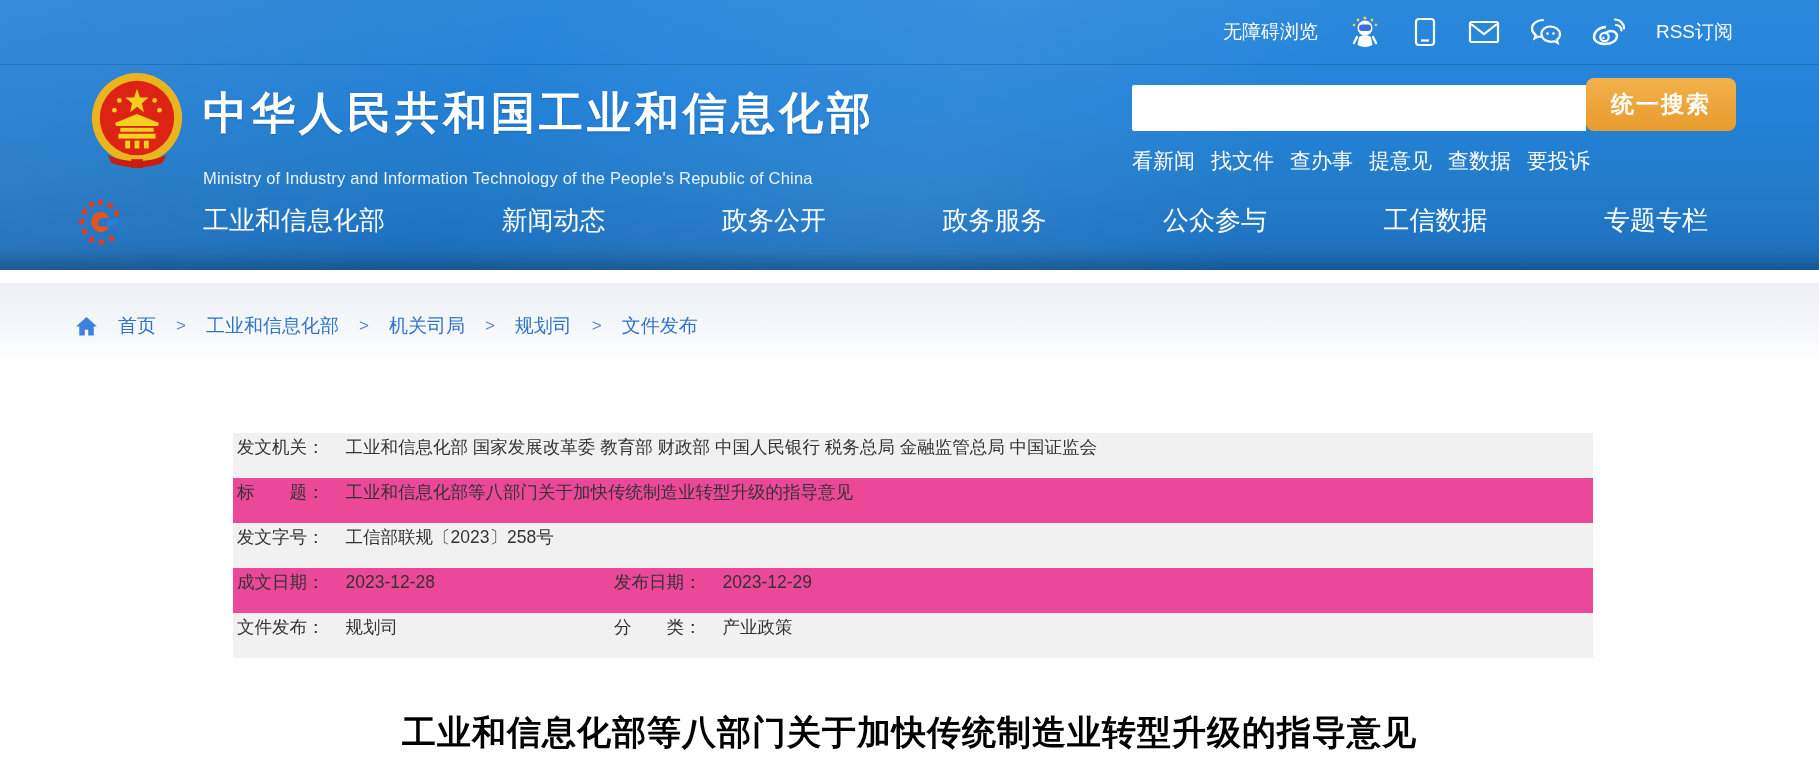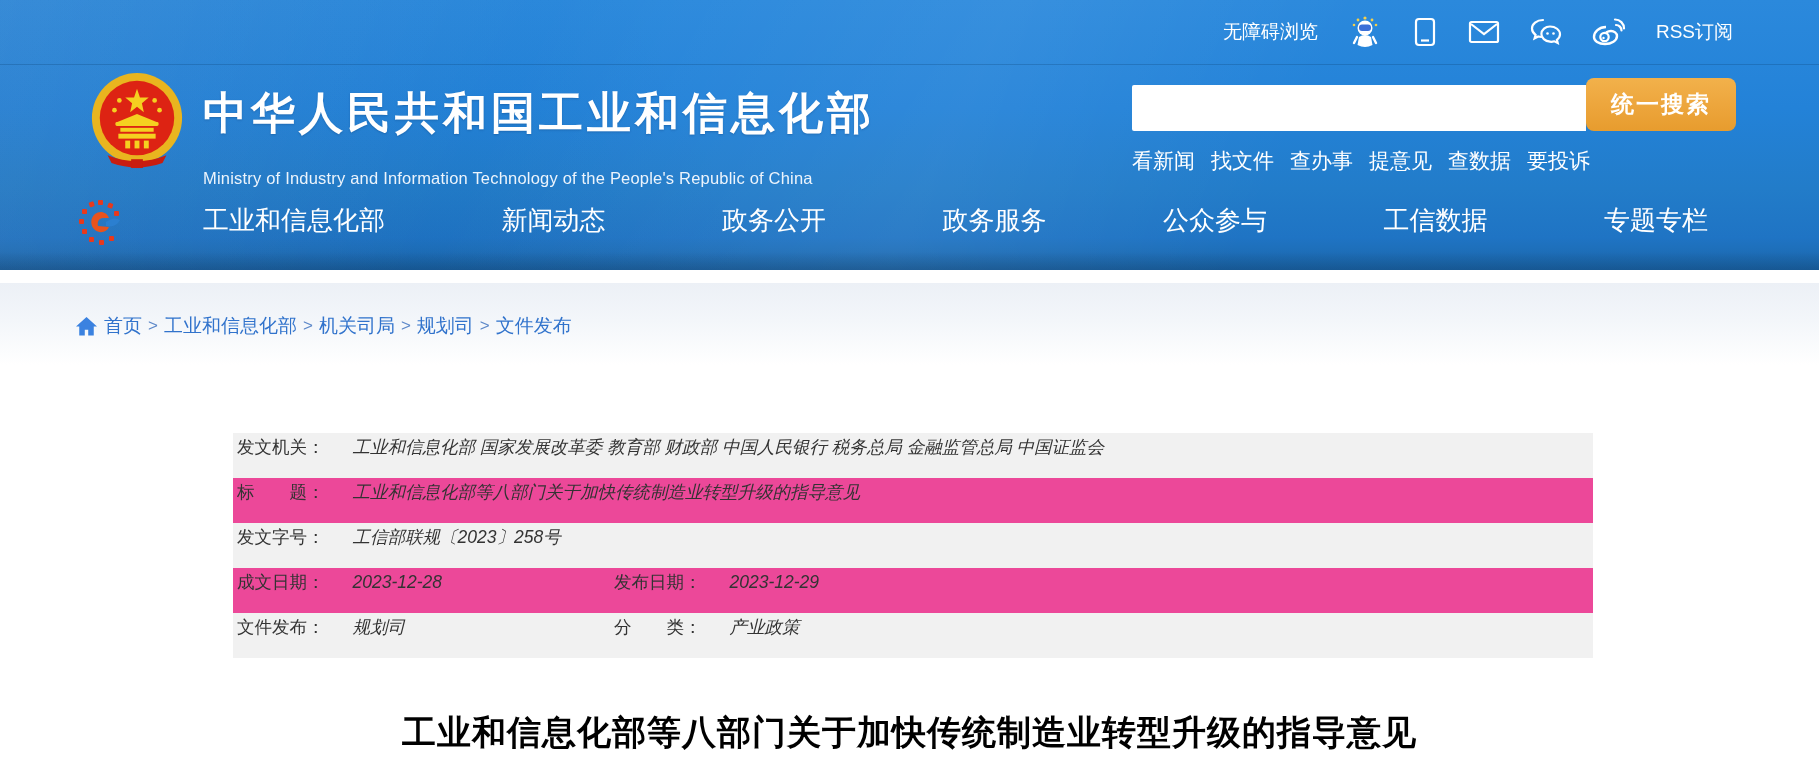--- a/index.html
+++ b/index.html
@@ -46,32 +46,32 @@
 
   .e-logo { position:absolute; left:76px; top:198px; width:48px; height:48px; }
   .nav-items { position:absolute; left:203px; top:203px; width:1505px;
      display:flex; justify-content:space-between; align-items:center; }
   .nav-items a { color:#ffffff; font-size:26px; text-decoration:none; cursor:pointer; white-space:nowrap; }
 
   
   .breadcrumb-band { position:absolute; top:283px; left:0; width:1819px; height:82px;
      background:linear-gradient(180deg,#ecf0f6 0%,#f3f6fa 45%,#ffffff 100%); }
   .breadcrumb { position:absolute; left:75px; top:30px; display:flex; align-items:center;
-     gap:6px; font-size:19px; }
+     gap:20px; font-size:19px; }
   .breadcrumb a { color:#3173cc; text-decoration:none; cursor:pointer; }
   .breadcrumb .sep { color:#5d88c9; font-size:17px; }
 
   
   .meta-table { position:absolute; left:233px; top:433px; width:1360px; }
   .meta-row { position:relative; height:45px; background:#ec4899; }
   .meta-row.alt { background:#f1f1f1; }
   .meta-cell { position:absolute; left:4px; top:0; height:28px; display:flex; align-items:center;
      font-size:17.5px; color:#333333; white-space:nowrap; }
   .meta-cell.second { left:381px; }
-  .meta-cell .val { margin-left:28px;font-style:italic; }
+  .meta-cell .val { margin-left:21px; }
 
   
   .doc-title { position:absolute; top:710px; left:0; width:1819px; text-align:center;
      font-size:34px; font-weight:700; color:#000000; letter-spacing:1px; }
 
   svg { display:block; }
 </style>
 </head>
 <body>
 

